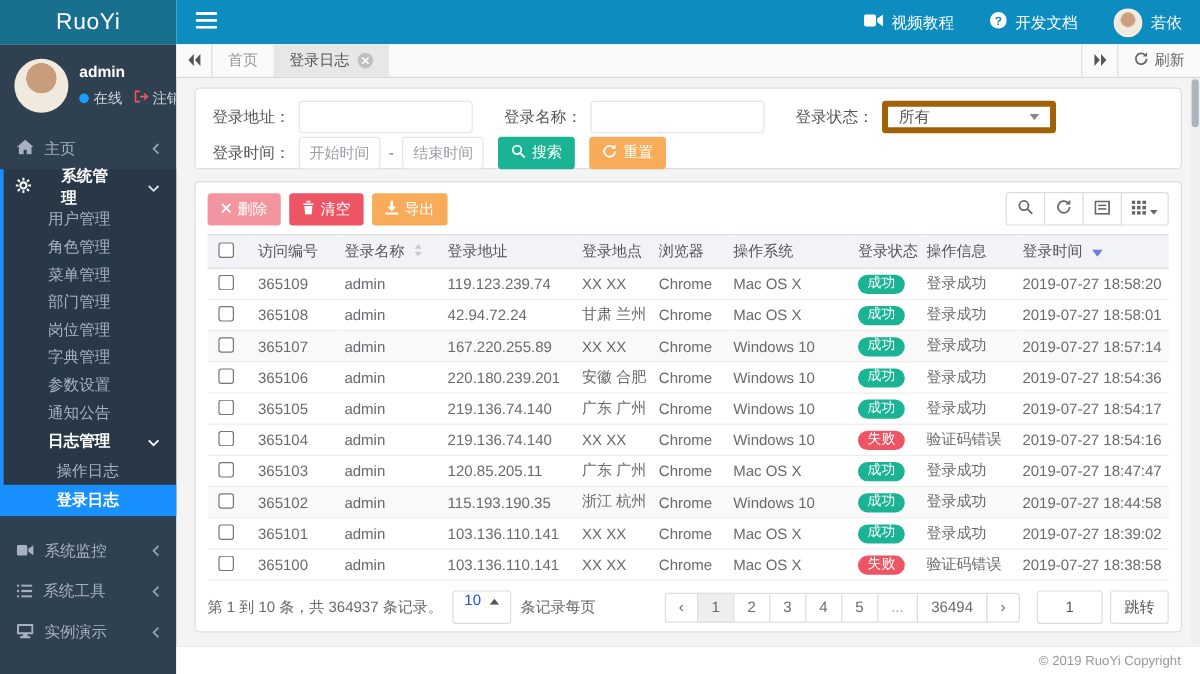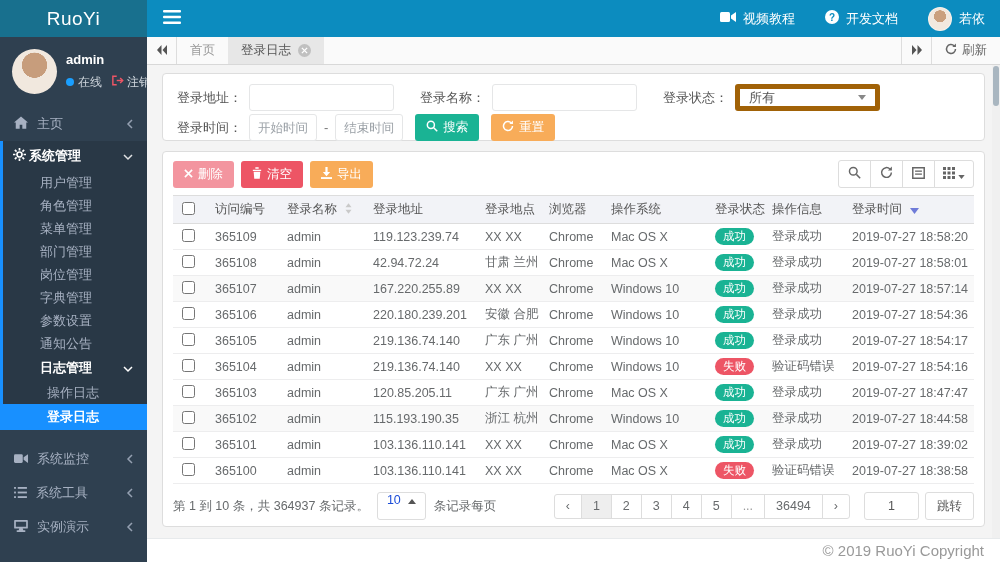--- a/index.html
+++ b/index.html
@@ -25,21 +25,21 @@
   .avatar-lg{width:45px;height:45px;border-radius:50%;background:radial-gradient(circle at 50% 36%,#c79d7c 0 34%,#f1e8de 35% 100%);flex:0 0 45px;cursor:pointer}
   .uname{color:#fff;font-weight:bold;font-size:13px;margin-bottom:7px}
   .ustatus{display:flex;align-items:center;gap:4px;font-size:12px;color:#cfd6dd;white-space:nowrap}
   .dot{width:8px;height:8px;border-radius:50%;background:#1a9fff;flex:0 0 8px}
   .logout{display:flex;align-items:center;gap:3px;margin-left:6px;cursor:pointer;color:#cfd6dd}
   .menu{flex:1;padding-top:2px;font-size:13px;color:#a7b1c2}
   .m-top{height:34px;display:flex;align-items:center;gap:9px;padding:0 14px;cursor:pointer}
   .m-top .chev,.m-parent .chev{margin-left:auto;opacity:.85}
   .m-section{position:relative;background:#293846}
   .m-section::before{content:"";position:absolute;left:0;top:0;bottom:0;width:3px;background:#1890ff}
-  .m-parent{height:30px;display:flex;align-items:center;gap:3px;padding:0 14px 0 13px;color:#fff;font-weight:bold;cursor:pointer}
+  .m-parent{height:30px;display:flex;align-items:center;gap:25px;padding:0 14px 0 13px;color:#fff;font-weight:bold;cursor:pointer}
   .submenu{list-style:none}
   .submenu li{height:23px;display:flex;align-items:center;padding-left:40px;cursor:pointer}
   .submenu li.l2-parent{height:26px;color:#fff;font-weight:bold;padding-right:14px}
   .submenu li.l2-parent .chev{margin-left:auto}
   .nested{list-style:none;width:100%}
   .nested li{height:23px;display:flex;align-items:center;padding-left:47px;cursor:pointer}
   .nested li.active{height:26px;background:#1890ff;color:#fff;font-weight:bold;position:relative;z-index:1;margin-left:0}
   .m-gap{height:12px}
 
   
@@ -100,21 +100,21 @@
   .page-size{height:28px;border:1px solid #ddd;border-radius:3px;background:#fff;display:inline-flex;gap:7px;padding:0 9px;margin:0 8px;cursor:pointer;color:#1d4ed8}
   .pages{margin-left:auto;display:flex;list-style:none}
   .pages li a{display:block;padding:4.5px 11px;border:1px solid #ddd;margin-left:-1px;background:#fff;color:#676a6c;text-decoration:none;cursor:pointer}
   .pages li:first-child a{border-radius:3px 0 0 3px;margin-left:0}
   .pages li:last-child a{border-radius:0 3px 3px 0}
   .pages li.active a{background:#eee}
   .pages li[data-interactable="false"] a{cursor:default;color:#999}
   .jump-input{width:55px;height:28px;border:1px solid #ddd;border-radius:3px;text-align:center;margin:0 6px 0 14px;font-size:12.5px;color:#555;outline:none}
   .jump-btn{height:28px;border:1px solid #ddd;border-radius:3px;background:#fff;color:#555;padding:0 11px;font-size:12.5px;cursor:pointer;font-family:inherit}
 
-  .footer{height:24px;flex:0 0 24px;background:#fff;border-top:1px solid #e7eaec;display:flex;align-items:center;justify-content:flex-end;padding:0 16px;font-size:15px;color:#999}
+  .footer{height:24px;flex:0 0 24px;background:#fff;border-top:1px solid #e7eaec;display:flex;align-items:center;justify-content:flex-end;padding:0 16px;font-size:11px;color:#999}
   svg{flex:none}
 </style>
 </head>
 <body>
 
 <div class="app" data-interactable="false">
 
   <div class="topbar" data-interactable="false">
     <div class="logo" data-interactable="true">RuoYi</div>
     <div class="navbar" data-interactable="false">

